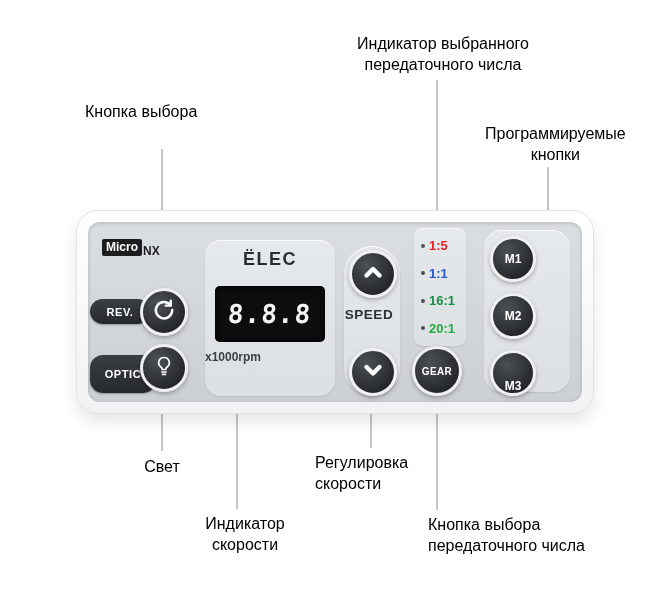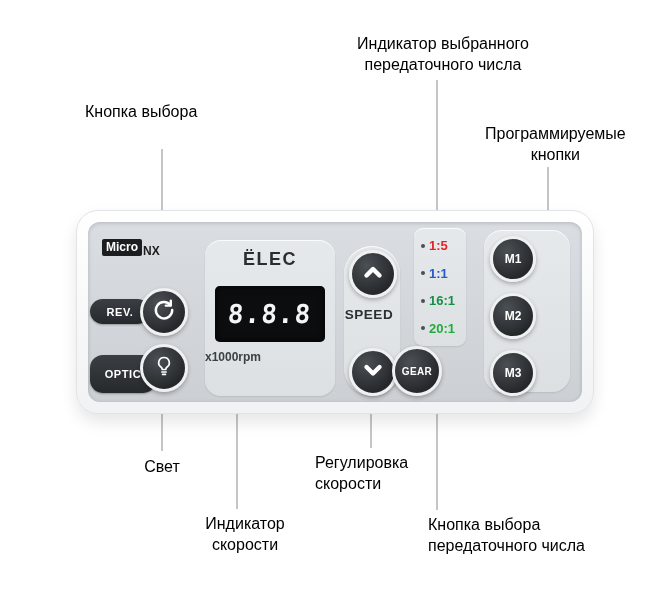--- a/index.html
+++ b/index.html
@@ -67,25 +67,25 @@
   .lcd-digits{font-family:"DejaVu Sans Mono", monospace;font-weight:bold;font-size:26px;color:#f3f5f6;letter-spacing:1px;transform:skewX(-4deg);}
   .unit{position:absolute;left:0;top:110px;width:100%;font-size:12px;font-weight:bold;color:#3c4044;}
   .strip-speed{left:256px;top:24px;width:56px;height:150px;border-radius:28px;}
   .btn-up{left:261px;top:28px;width:42px;height:42px;}
   .btn-down{left:261px;top:126px;width:42px;height:42px;}
   .speed-word{position:absolute;left:253px;top:85px;width:56px;text-align:center;font-weight:bold;font-size:13.5px;letter-spacing:.5px;color:#2c3034;}
   .module-gear{left:326px;top:6px;width:52px;height:118px;border-radius:9px;display:flex;flex-direction:column;justify-content:space-around;padding:4px 0;box-sizing:border-box;}
   .ratio-row{display:flex;align-items:center;gap:4px;padding-left:7px;}
   .ratio-dot{width:4px;height:4px;border-radius:50%;background:#4b4f53;flex:0 0 auto;}
   .ratio-label{font-size:13px;font-weight:bold;}
-  .btn-gear{left:304px;top:124px;width:44px;height:44px;}
+  .btn-gear{left:324px;top:124px;width:44px;height:44px;}
   .gear-text{font-size:10px;font-weight:bold;letter-spacing:.4px;}
   .strip-m{left:396px;top:8px;width:86px;height:162px;border-radius:18px;}
   .btn-m{width:40px;height:40px;left:402px;}
-  .m1{top:14px;} .m2{top:71px;} .m3{top:128px;}
+  .m1{top:14px;} .m2{top:71px;} .m3{top:128px;align-items:flex-end;}
   .m-text{font-size:12px;font-weight:bold;}
 </style>
 </head>
 <body>
 
 <div class="canvas">
 
   <svg class="callouts" width="671" height="600">
     <line x1="437" y1="80" x2="437" y2="222"></line>
     <circle cx="437" cy="228" r="3.5"></circle>

